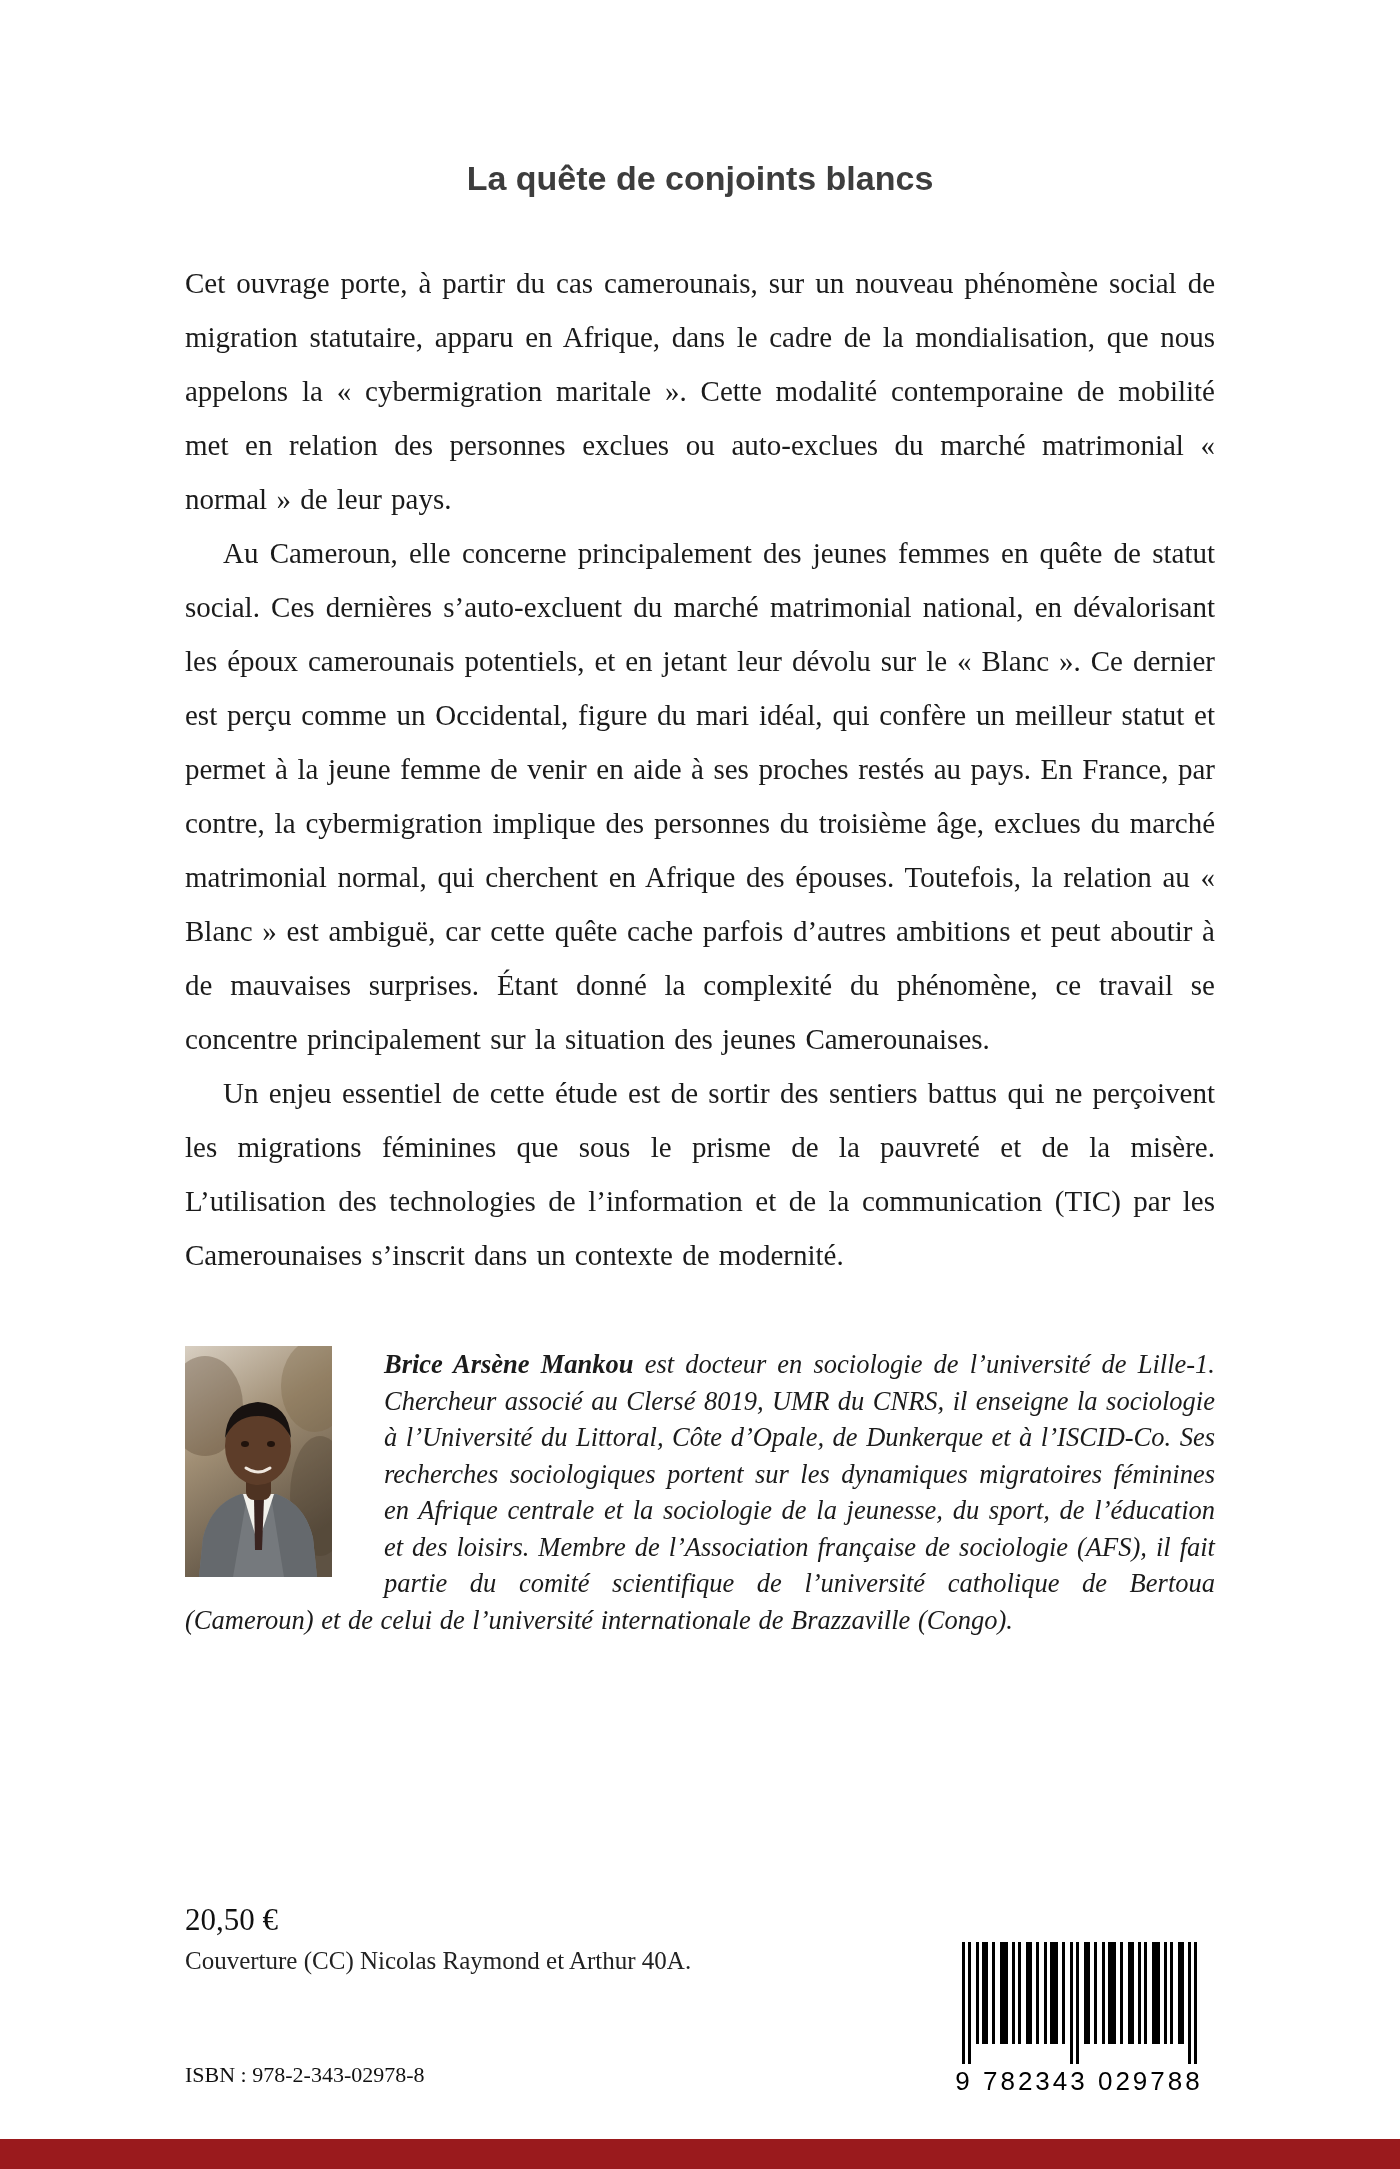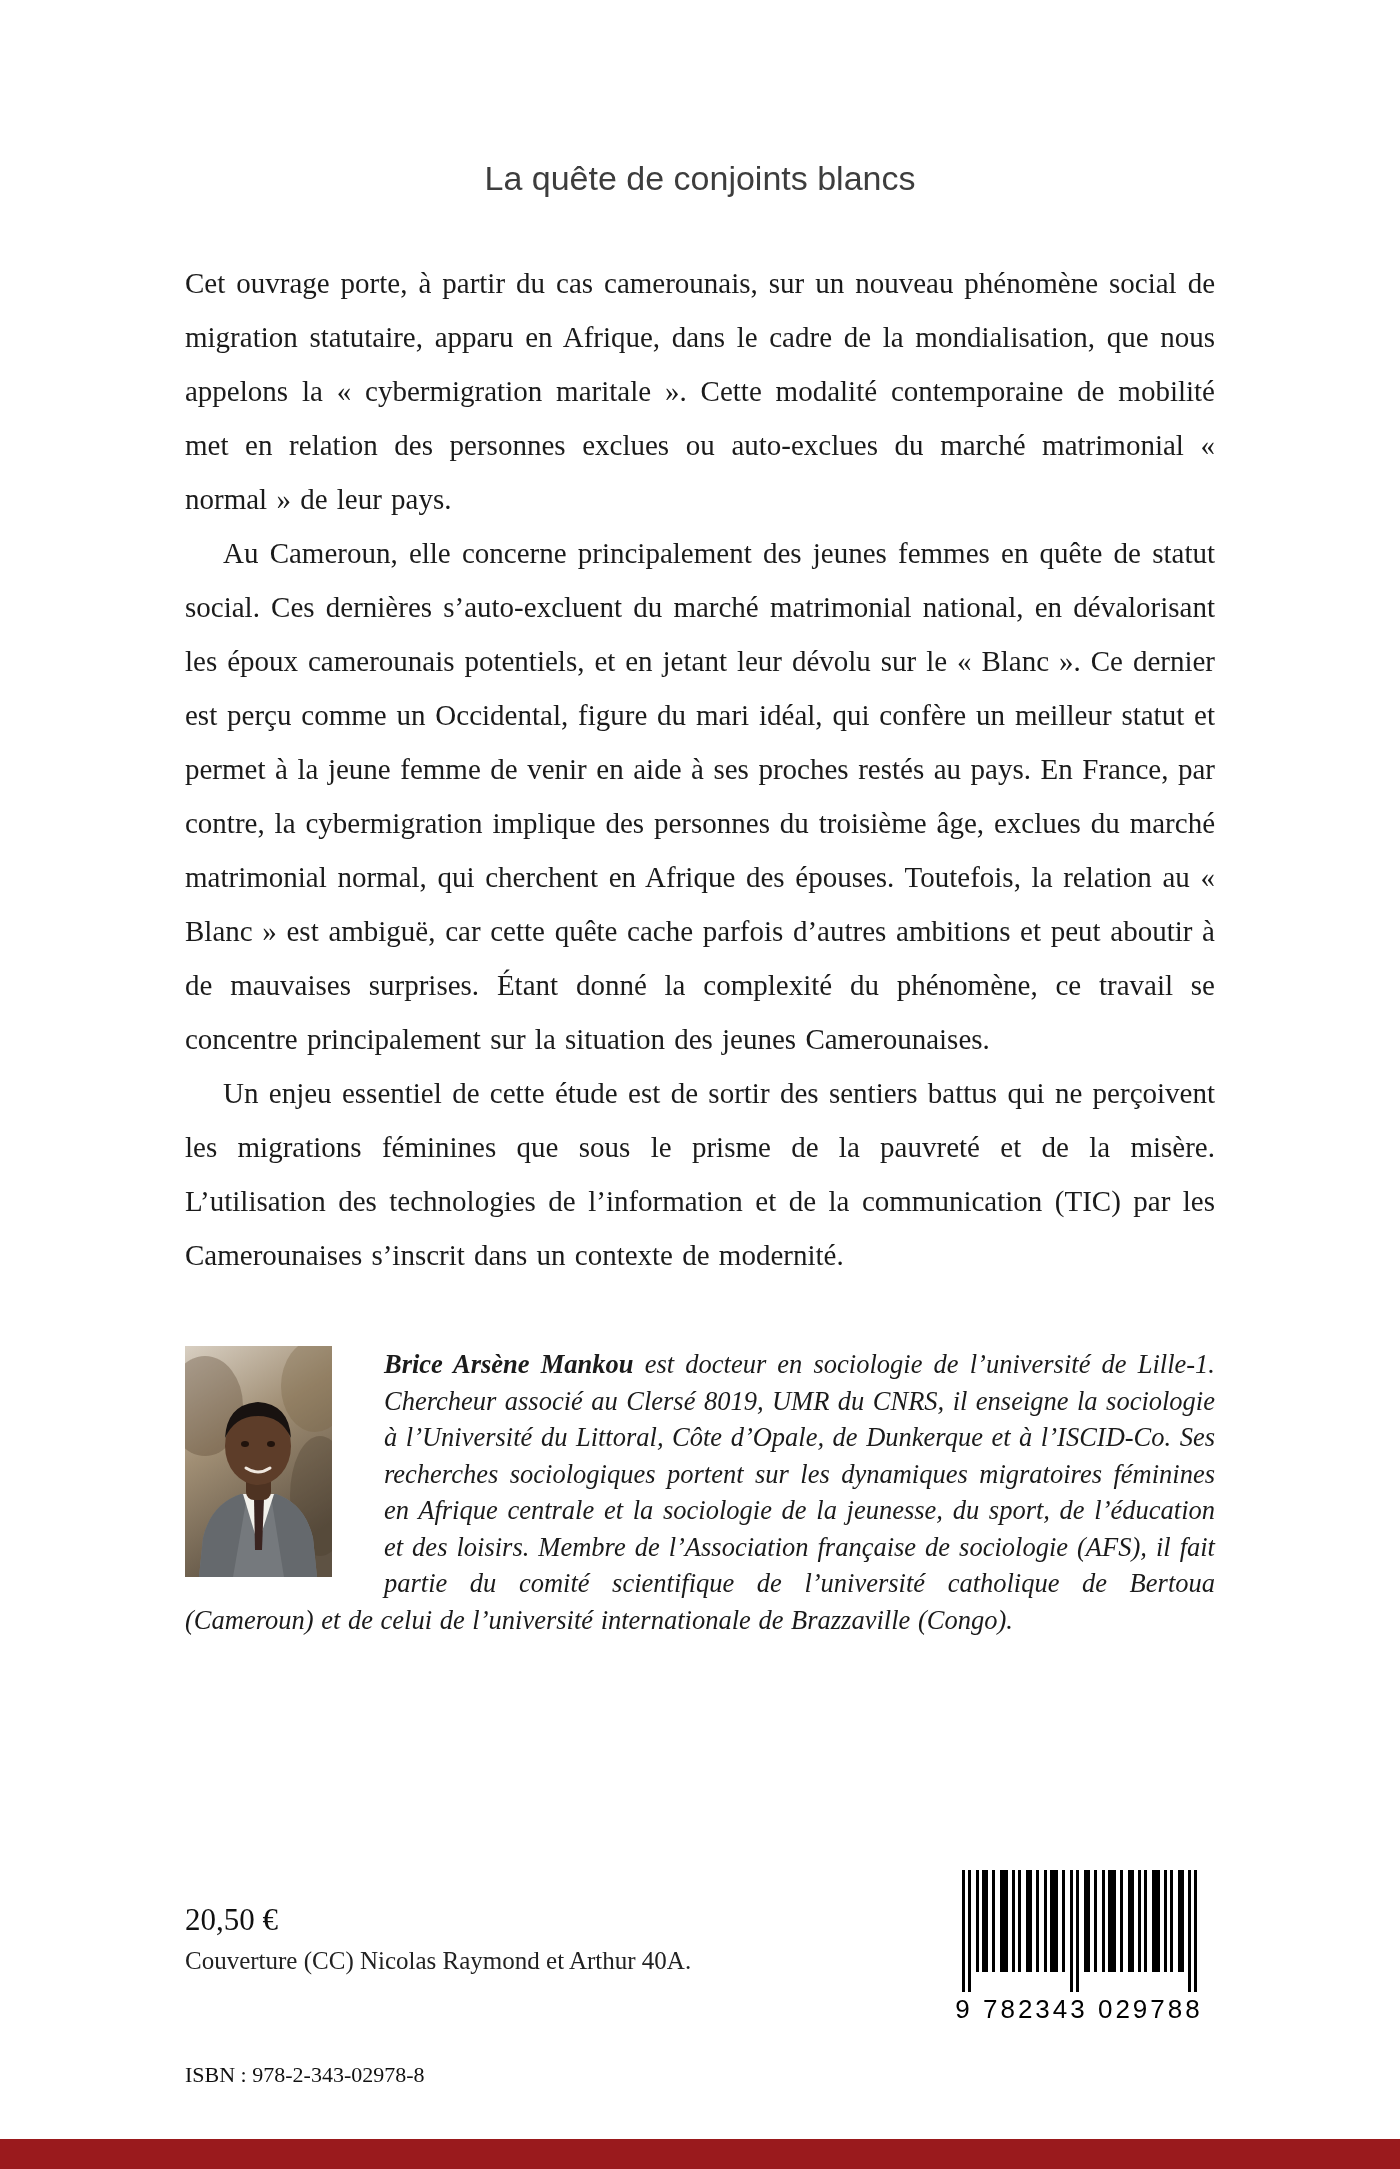--- a/index.html
+++ b/index.html
@@ -21,21 +21,21 @@
     font-family: "Liberation Sans", sans-serif;
     font-weight: 500;
     font-size: 47px;
     line-height: 62px;
     letter-spacing: 1.5px;
     color: #bf2026;
     text-align: center;
   }
   h2.subtitle {
     font-family: "Liberation Sans", sans-serif;
-    font-weight: 400;
+    font-weight: 700;
     font-size: 34px;
     line-height: 44px;
     color: #3d3d3d;
     text-align: center;
     margin-top: 26px;
   }
   .synopsis {
     margin-top: 56px;
   }
   .synopsis p {
@@ -78,21 +78,21 @@
   .isbn {
     position: absolute;
     left: 185px;
     top: 2062px;
     font-size: 22px;
     color: #111;
   }
   .barcode {
     position: absolute;
     left: 950px;
-    top: 1868px;
+    top: 1940px;
     width: 258px;
     height: 156px;
     background: #bef264;
   }
   .band {
     position: absolute;
     left: 0; right: 0; bottom: 0;
     height: 30px;
     background: #9a1a1d;
   }

